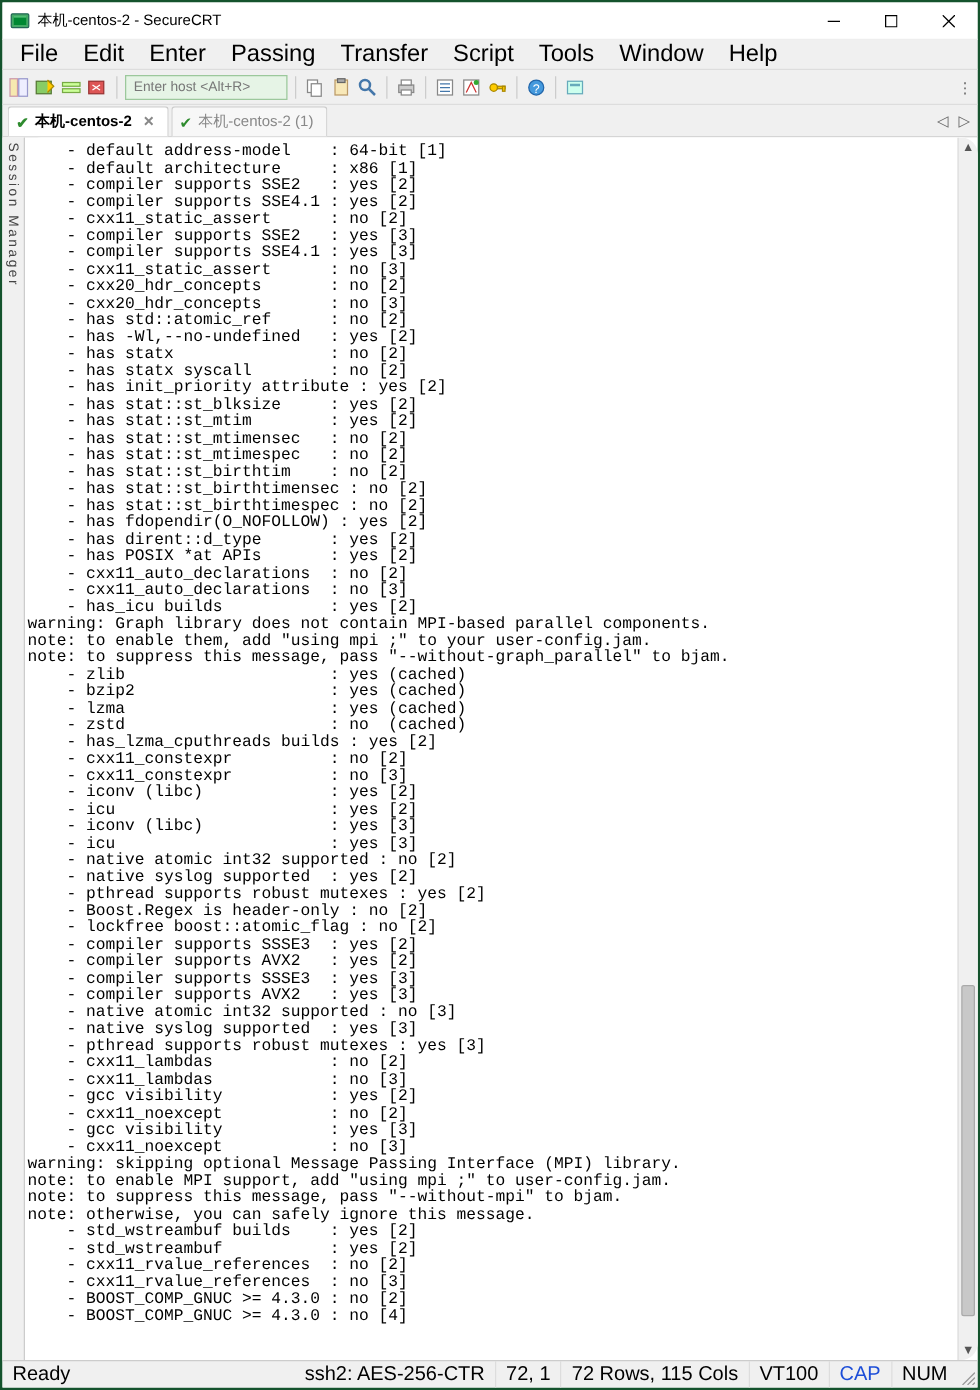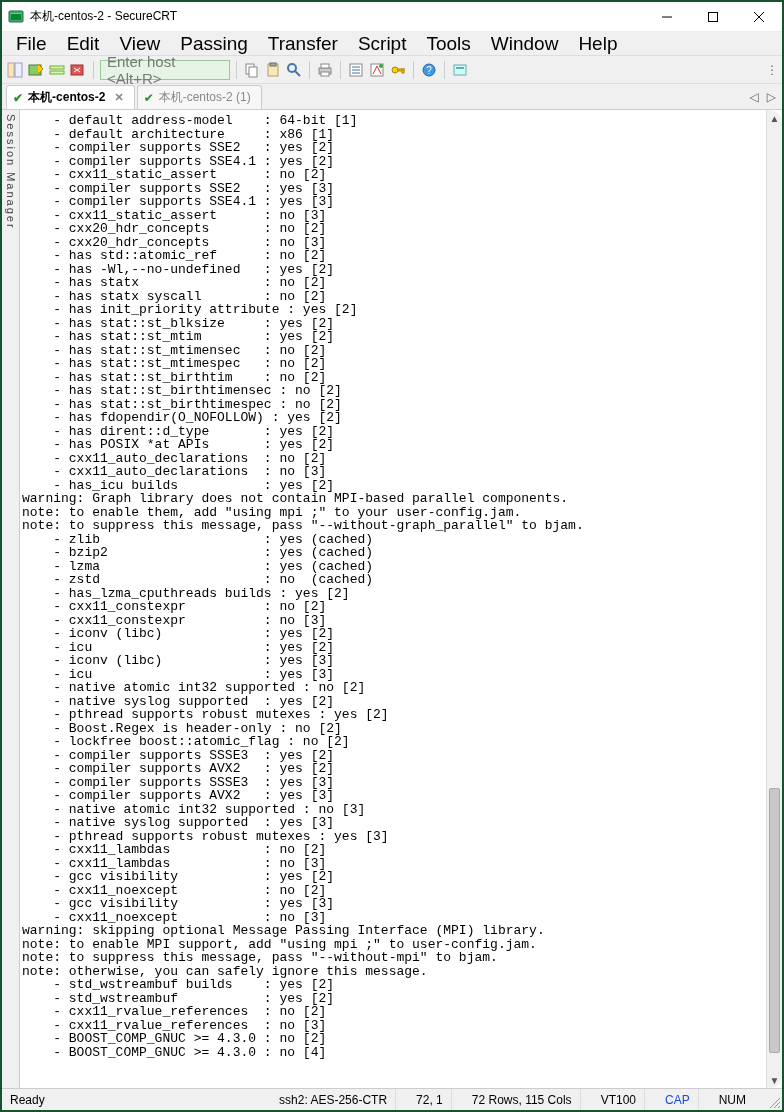--- a/index.html
+++ b/index.html
@@ -7,40 +7,40 @@
   .window { width: 784px; height: 1112px; display: flex; flex-direction: column; border: 2px solid #14532d; }
   .titlebar { height: 30px; display: flex; align-items: center; background: #fff; border-bottom: 1px solid #eee; }
   .titlebar .appicon { width: 16px; height: 16px; margin: 0 6px; }
   .titlebar .title { flex: 1; font-size: 12px; color: #000; }
   .titlebar .winbtn { width: 46px; height: 30px; display: flex; align-items: center; justify-content: center; color: #000; }
   .menubar { height: 24px; display: flex; align-items: center; background: #f0f0f0; border-bottom: 1px solid #ddd; padding: 0 4px; gap: 0; }
   .menubar .menuitem { padding: 3px 10px; font-size: 19px; color: #000; cursor: default; }
   .toolbar { height: 28px; display: flex; align-items: center; background: #f0f0f0; border-bottom: 1px solid #ddd; padding: 0 4px; gap: 3px; }
   .tbtn { width: 18px; height: 18px; display: flex; align-items: center; justify-content: center; cursor: pointer; }
   .tsep { width: 1px; height: 18px; background: #ccc; margin: 0 3px; }
-  .hostbox { width: 130px; height: 20px; border: 1px solid #9cc89c; background: #e6f4e6; color: #777; font-size: 15px; padding: 1px 6px; display: flex; align-items: center; }
+  .hostbox { width: 130px; height: 20px; border: 1px solid #9cc89c; background: #e6f4e6; color: #777; font-size: 11px; padding: 1px 6px; display: flex; align-items: center; }
   .toolbar .toolbar-right-v { margin-left: auto; width: 12px; height: 18px; display:flex; align-items:center; justify-content:center; color:#666; }
   .tabstrip { height: 26px; display: flex; align-items: flex-end; background: #f0f0f0; border-bottom: 1px solid #ccc; padding-left: 4px; }
   .tab { height: 24px; display: flex; align-items: center; padding: 0 10px 0 6px; font-size: 12px; border: 1px solid #ccc; border-bottom: none; background: #f7f7f7; margin-right: 2px; border-top-left-radius: 3px; border-top-right-radius: 3px; gap: 5px; }
   .tab.active { background: #fff; font-weight: 600; }
   .tab .chk { color: #2e8b2e; font-size: 12px; }
   .tab .closex { color: #888; font-size: 11px; margin-left: 4px; }
   .tab.inactive { color: #888; }
   .tabnav { margin-left: auto; display: flex; align-items: center; height: 24px; padding: 0 6px; gap: 8px; color: #666; }
   .body { flex: 1; display: flex; min-height: 0; background: #fff; }
   .sessmgr { width: 18px; background: #f0f0f0; border-right: 1px solid #ccc; display: flex; align-items: flex-start; justify-content: center; padding-top: 4px; }
   .sessmgr .vlabel { writing-mode: vertical-rl; font-size: 11px; color: #444; letter-spacing: 2px; }
   .terminal-wrap { flex: 1; display: flex; flex-direction: column; min-height: 0; }
   .terminal { flex: 1; overflow: hidden; background: #fff; position: relative; border-radius: 13px; }
   .terminal pre { font-family: "NSimSun","SimSun","Courier New",monospace; font-size: 13px; line-height: 13.5px; white-space: pre; color: #000; padding: 4px 2px 4px 2px; }
   .scrollbar-v { position: absolute; right: 0; top: 0; bottom: 0; width: 16px; background: #f0f0f0; border-left: 1px solid #ddd; }
   .scroll-arrow { height: 16px; display:flex; align-items:center; justify-content:center; color:#555; font-size:10px; }
   .scroll-track { position:absolute; top:16px; bottom:16px; left:0; right:0; }
   .scroll-thumb { position:absolute; left:2px; right:2px; background:#c8c8c8; border:1px solid #aaa; border-radius:2px; }
-  .statusbar { height: 22px; display: flex; align-items: flex-end; background: #f0f0f0; border-top: 1px solid #ccc; font-size: 12px; gap: 12px; }
+  .statusbar { height: 22px; display: flex; align-items: flex-end; background: #f0f0f0; border-top: 1px solid #ccc; font-size: 16px; }
   .statusbar .cell { padding: 0 8px; border-right: 1px solid #ddd; height: 100%; display: flex; align-items: center; }
   .statusbar .cell.first { flex: 0 0 auto; border-right: none;}
   .statusbar .grow { flex: 1; }
   .statusbar .cell.last { border-right: none;}
   .grip { width: 16px; height: 100%; display:flex; align-items:flex-end; justify-content:flex-end; padding:2px; }
   svg { display: block; }
 </style>
 </head>
 <body>
 
@@ -69,21 +69,21 @@
         <svg width="10" height="10">
           <line x1="0" y1="0" x2="10" y2="10" stroke="#000"></line>
           <line x1="10" y1="0" x2="0" y2="10" stroke="#000"></line>
         </svg>
       </div>
   </div>
 
   <div class="menubar">
     <span class="menuitem">File</span>
     <span class="menuitem">Edit</span>
-    <span class="menuitem">View</span>
+    <span class="menuitem">Enter</span>
     <span class="menuitem">Passing</span>
     <span class="menuitem">Transfer</span>
     <span class="menuitem">Script</span>
     <span class="menuitem">Tools</span>
     <span class="menuitem">Window</span>
     <span class="menuitem">Help</span>
   </div>
 
   <div class="toolbar">
     <span class="tbtn">

